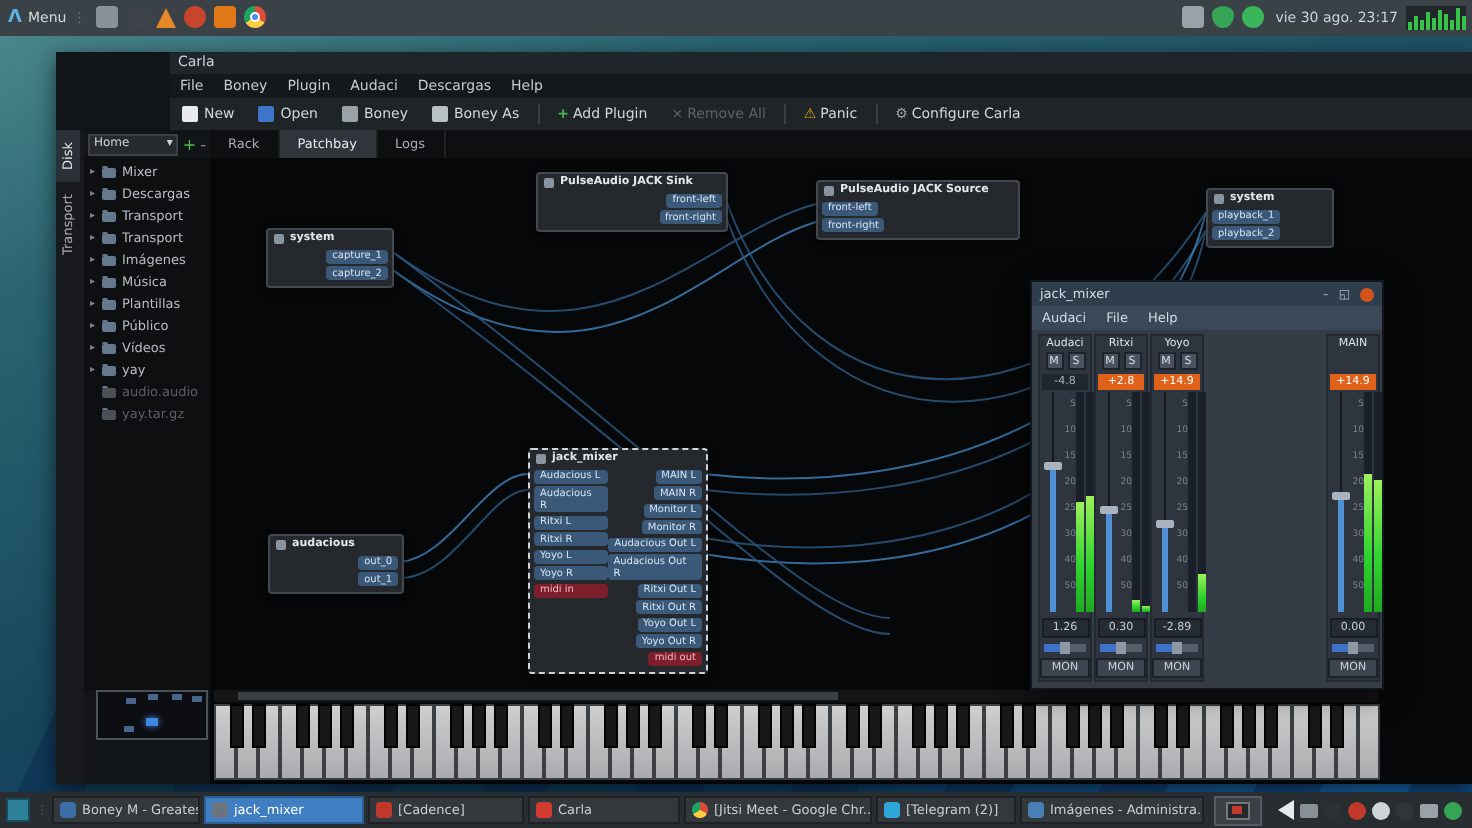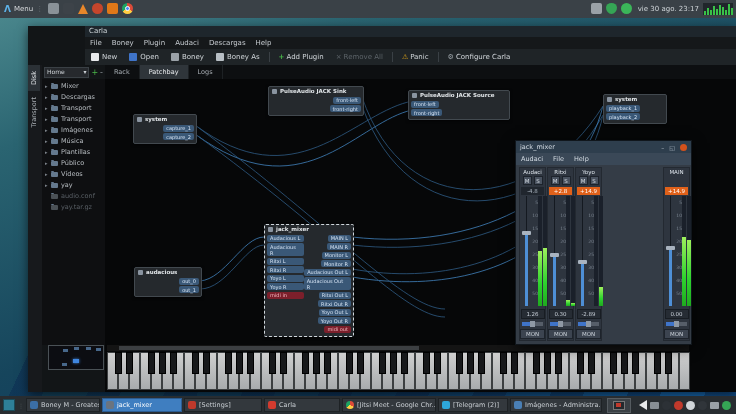--- a/index.html
+++ b/index.html
@@ -258,21 +258,21 @@
           <span>Vídeos</span>
         </div>
         <div class="trow">
           <span class="ar">▸</span>
           <span class="fold"></span>
           <span>yay</span>
         </div>
         <div class="trow file">
           <span class="ar"> </span>
           <span class="fold"></span>
-          <span>audio.conf</span>
+          <span>audio.audio</span>
         </div>
         <div class="trow file">
           <span class="ar"> </span>
           <span class="fold"></span>
           <span>yay.tar.gz</span>
         </div>
       </div>
   </div>
 
   <div id="tabbar">
@@ -646,21 +646,21 @@
       <div class="task" style="width: 74px;">
         <span class="ti" style="background: rgb(59, 110, 165);"></span>
         <span>Boney M - Greatest Hit...</span>
       </div>
       <div class="task act" style="width: 80px;">
         <span class="ti" style="background: rgb(106, 116, 128);"></span>
         <span>jack_mixer</span>
       </div>
       <div class="task" style="width: 78px;">
         <span class="ti" style="background: rgb(192, 57, 43);"></span>
-        <span>[Settings]</span>
+        <span>[Cadence]</span>
       </div>
       <div class="task" style="width: 76px;">
         <span class="ti" style="background: rgb(210, 59, 47);"></span>
         <span>Carla</span>
       </div>
       <div class="task" style="width: 94px;">
         <span class="ti" style="border-radius: 50%; background: conic-gradient(rgb(221, 75, 57) 0deg, rgb(221, 75, 57) 33%, rgb(255, 205, 66) 33%, rgb(255, 205, 66) 66%, rgb(29, 164, 98) 66%, rgb(29, 164, 98) 100%);"></span>
         <span>[Jitsi Meet - Google Chr...</span>
       </div>
       <div class="task" style="width: 70px;">

